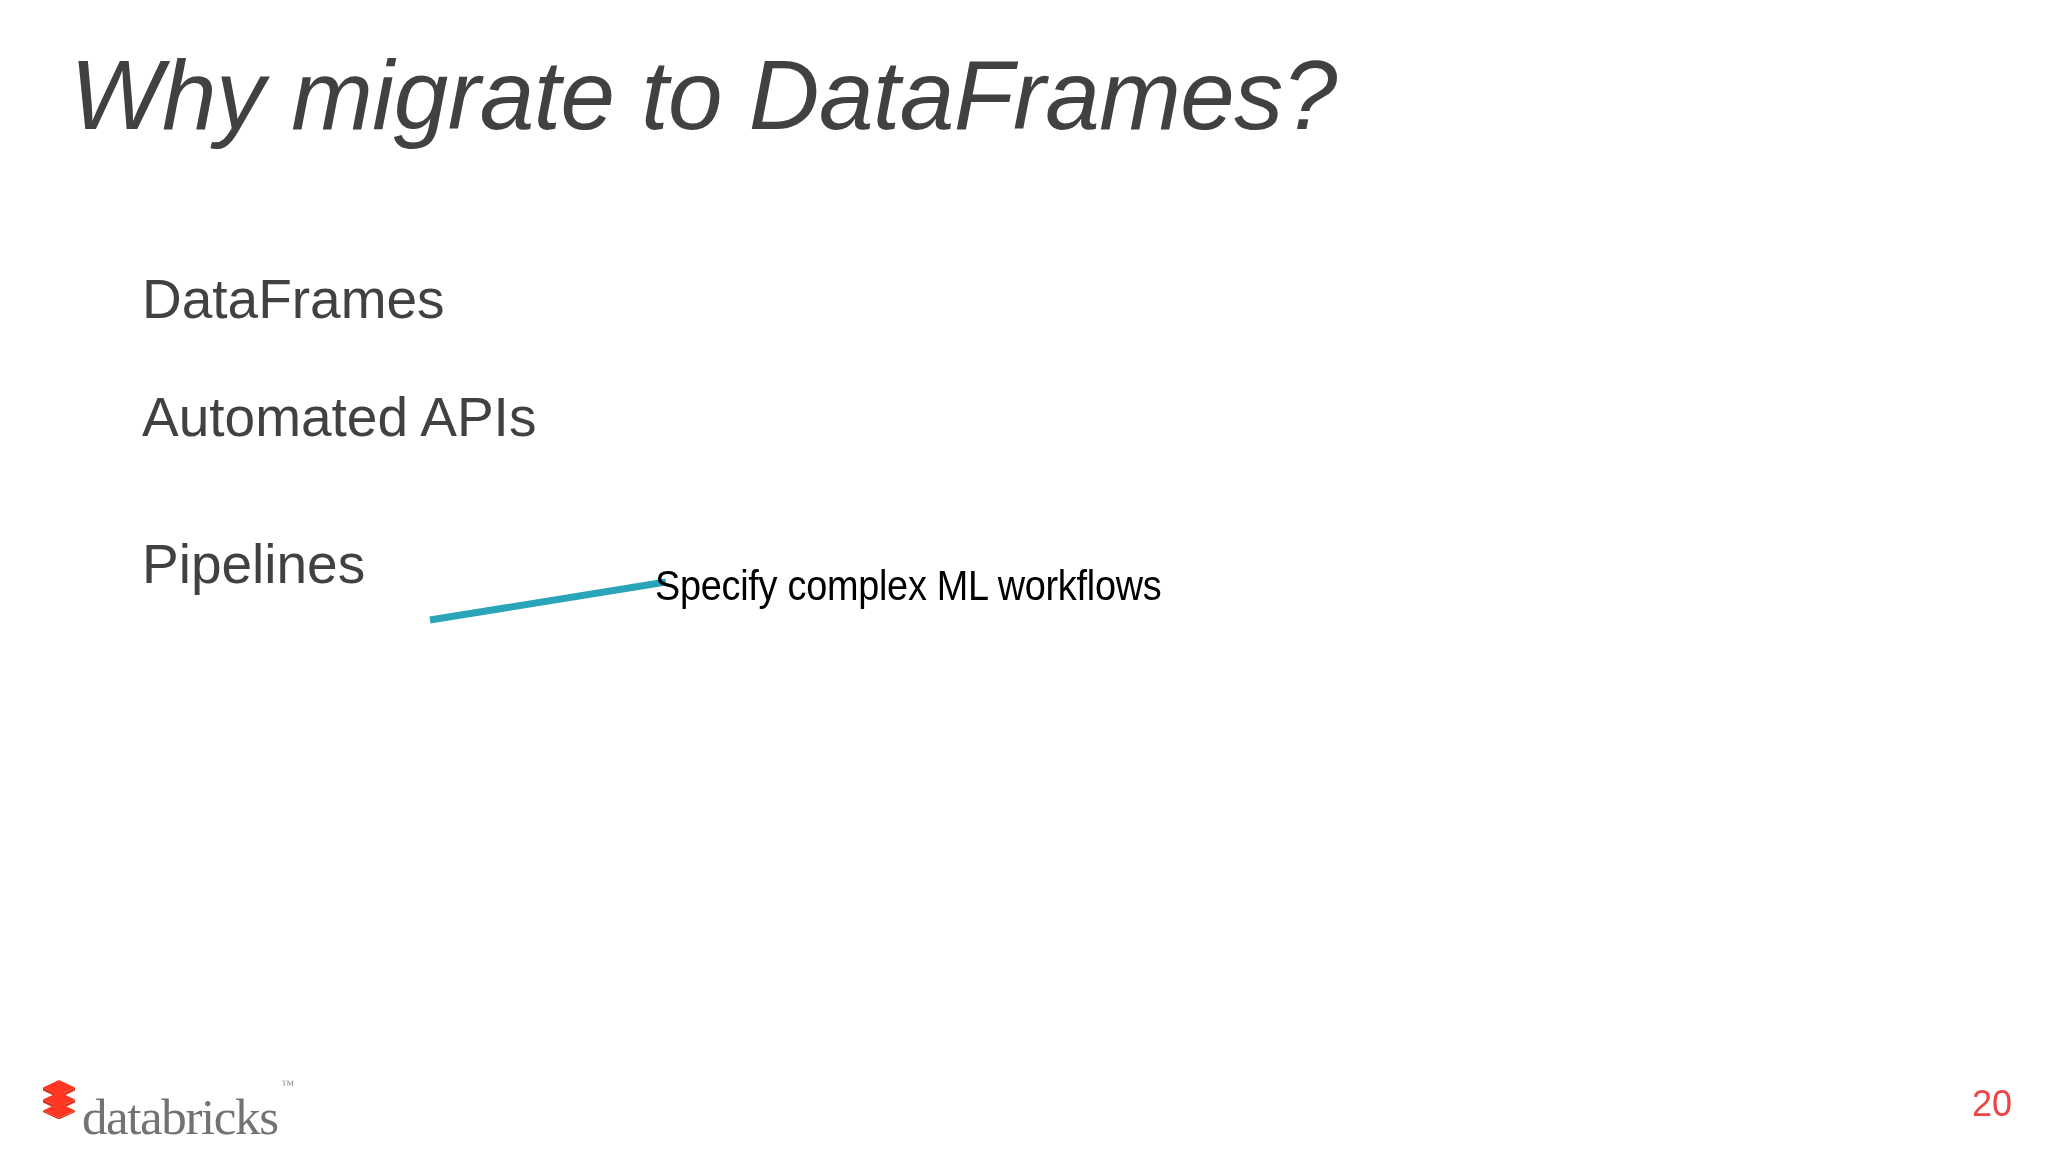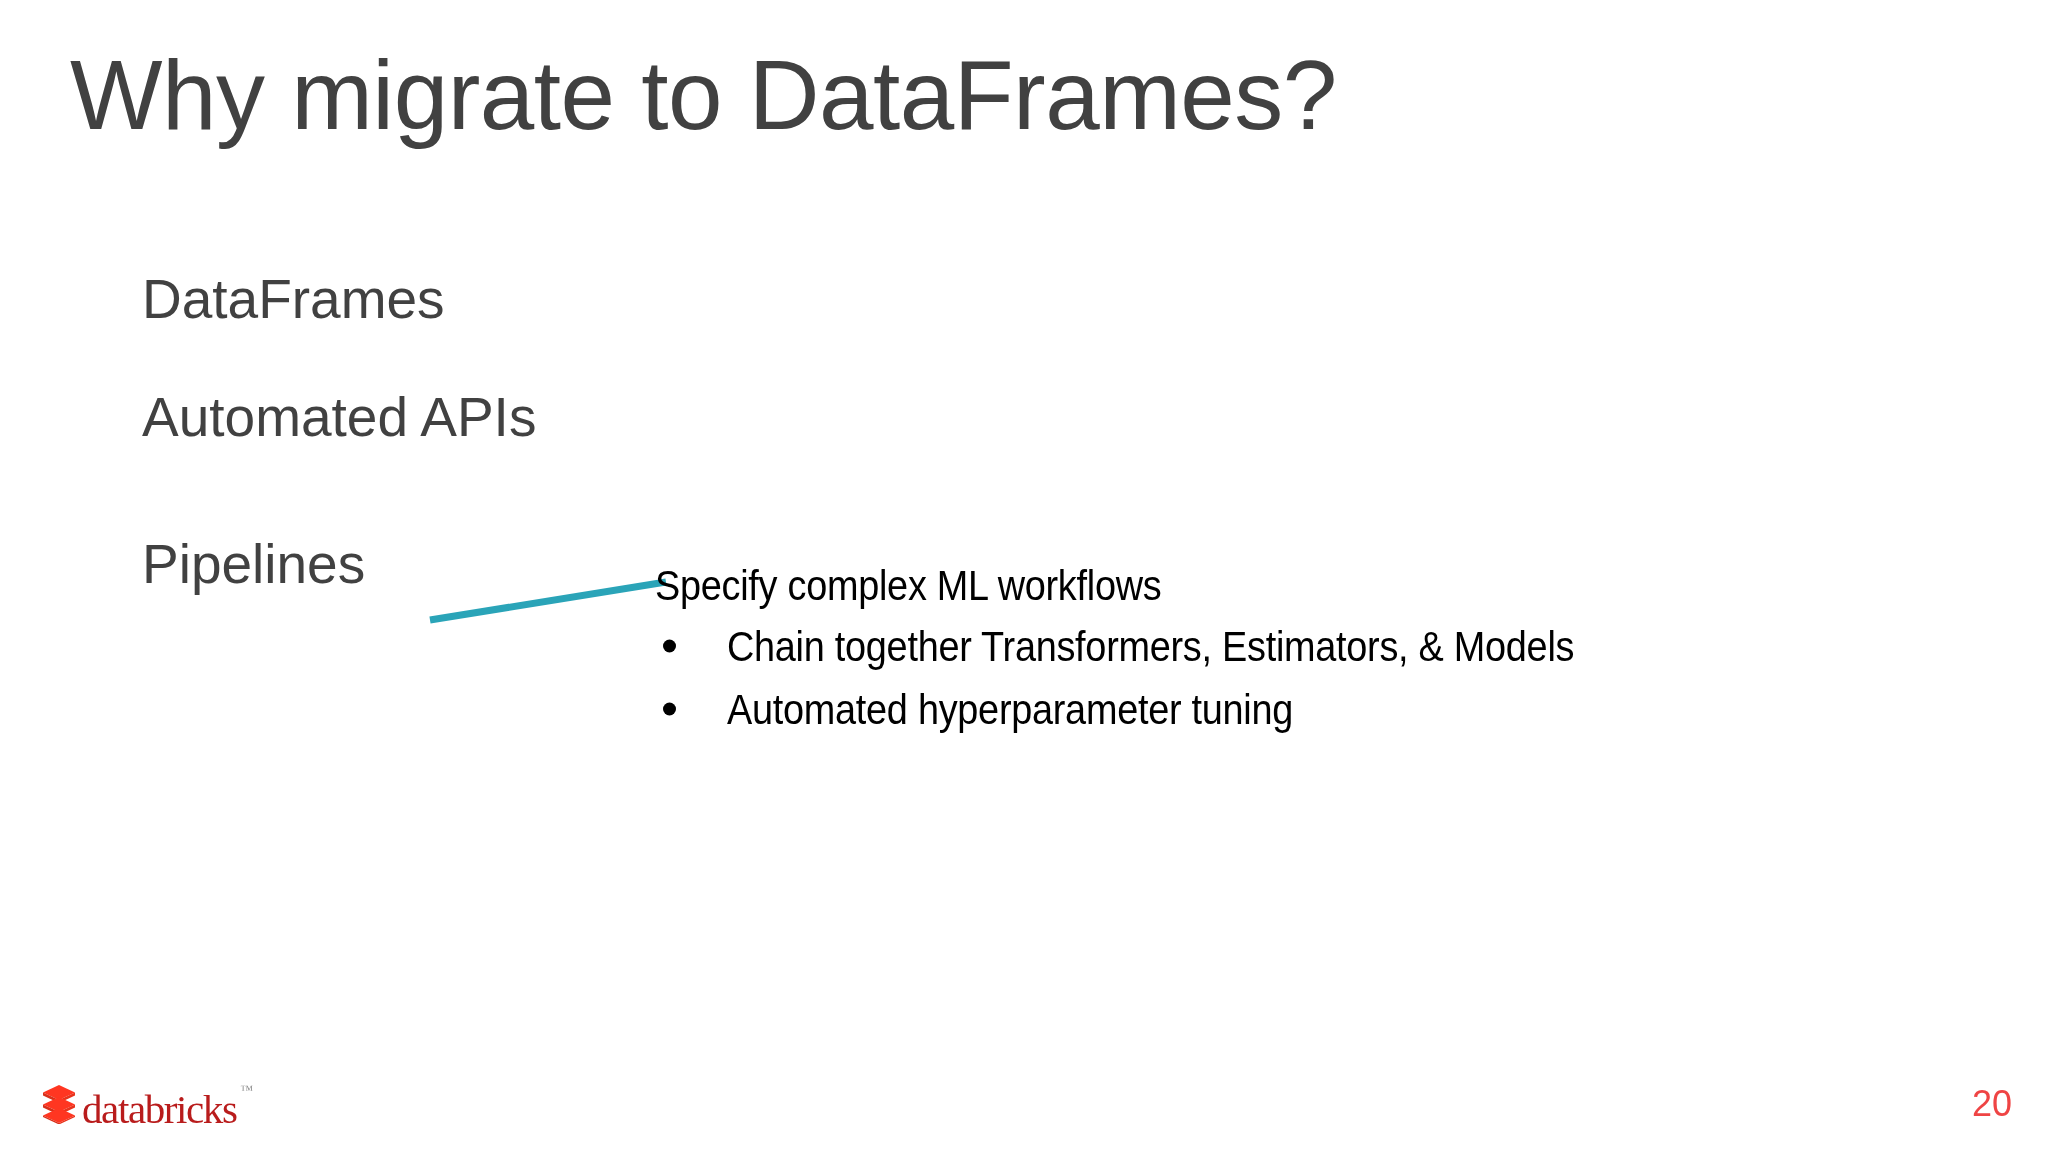--- a/index.html
+++ b/index.html
@@ -28,20 +28,21 @@
     left: 70px;
     top: 41px;
     width: 1800px;
     font-family: "Liberation Sans", sans-serif;
     font-size: 98px;
     font-weight: 400;
     line-height: 1.12;
     letter-spacing: -0.5px;
     color: #414141;
     white-space: nowrap;
+    font-style: italic;
   }
 
   
   .left-stack {
     position: absolute;
     left: 142px;
     top: 272px;
     width: 560px;
   }
   .stack-item {
@@ -123,27 +124,27 @@
     align-items: center;
     gap: 6px;
   }
   .logo-mark {
     width: 34px;
     height: 40px;
     flex: 0 0 auto;
   }
   .logo-wordmark {
     font-family: "Liberation Serif", serif;
-    font-size: 41px;
+    font-size: 51px;
     font-weight: 400;
     letter-spacing: -1.4px;
-    color: #b91c1c;
+    color: #737373;
     line-height: 1;
     position: relative;
-    top: 6px;
+    top: 19px;
   }
   .logo-tm {
     font-family: "Liberation Serif", serif;
     font-size: 13px;
     color: #8a8a8a;
     position: relative;
     top: -14px;
     left: -2px;
   }
 
@@ -171,30 +172,20 @@
     <div class="stack-item gap-2">Automated APIs</div>
     <div class="stack-item">Pipelines</div>
   </div>
 
   <svg class="connector" viewBox="0 0 250 90">
     <line x1="6" y1="68" x2="242" y2="30" stroke="#2AA4B8" stroke-width="7" stroke-linecap="butt"></line>
   </svg>
 
   <div class="callout">
     <div class="callout-heading">Specify complex ML workflows</div>
-    <ul class="callout-list">
-      <li>
-        <span class="bullet-dot"></span>
-        <span class="li-text">Chain together Transformers, Estimators, &amp; Models</span>
-      </li>
-      <li>
-        <span class="bullet-dot"></span>
-        <span class="li-text">Automated hyperparameter tuning</span>
-      </li>
-    </ul>
   </div>
 
   <div class="logo">
     <svg class="logo-mark" viewBox="0 0 34 40">
       <g>
         <polygon points="17,1 33,8.5 17,16 1,8.5" fill="#FF3621"></polygon>
         <polygon points="1,8.5 17,16 17,19 1,11.5" fill="#D8301A"></polygon>
         <polygon points="33,8.5 17,16 17,19 33,11.5" fill="#E8331C"></polygon>
         <polygon points="17,13 33,20.5 17,28 1,20.5" fill="#FF3621"></polygon>
         <polygon points="1,20.5 17,28 17,31 1,23.5" fill="#D8301A"></polygon>

